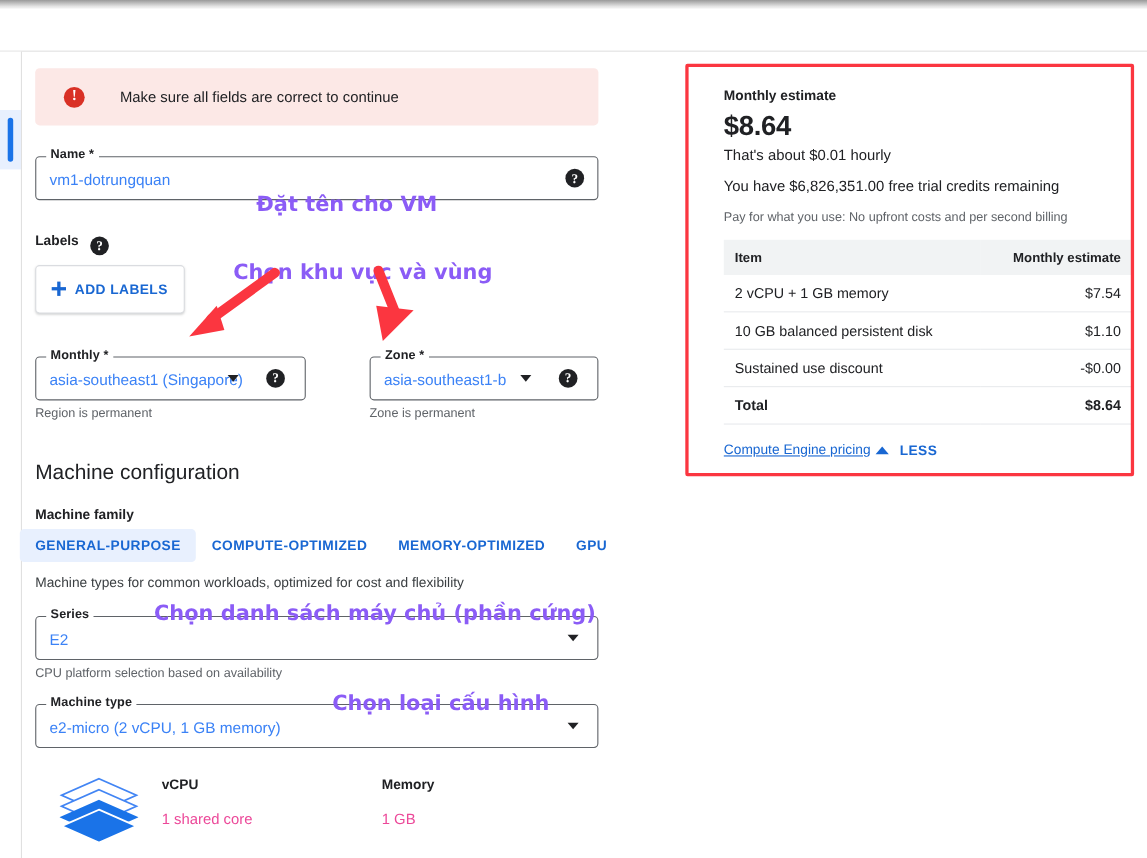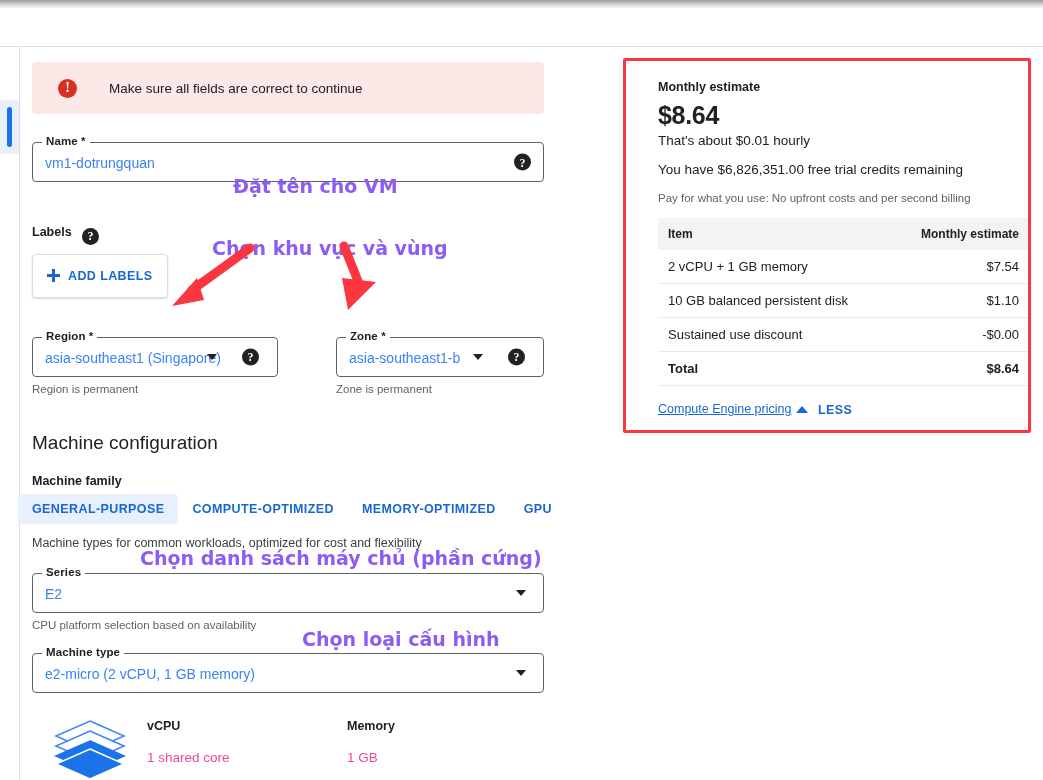--- a/index.html
+++ b/index.html
@@ -198,34 +198,34 @@
     </div>
 
     
     <div class="field" style="margin-top:28px;">
       <span class="legend">Name *</span>
       <span class="value">vm1-dotrungquan</span>
       <span class="help-dot" style="right:12px;">?</span>
     </div>
 
     
-    <div style="margin-top:40px;">
+    <div style="margin-top:28px;">
       <span class="sub-label">Labels</span>
       <span class="help-dot inline">?</span>
     </div>
     <div class="add-labels-btn" style="margin-top:9px;">
       <span class="plus"></span>
       <span class="lbl">ADD LABELS</span>
     </div>
 
     
     <div style="display:flex; gap:20px; margin-top:39px;">
       <div style="width:246px;">
         <div class="field">
-          <span class="legend">Region *</span>
+          <span class="legend">Monthly *</span>
           <span class="value">asia-southeast1 (Singapore)</span>
           <span class="caret" style="right:60px;"></span>
           <span class="help-dot" style="right:18px;">?</span>
         </div>
         <div class="hint">Region is permanent</div>
       </div>
       <div style="width:246px;padding-left:38px;">
         <div class="field">
           <span class="legend">Zone *</span>
           <span class="value">asia-southeast1-b</span>

